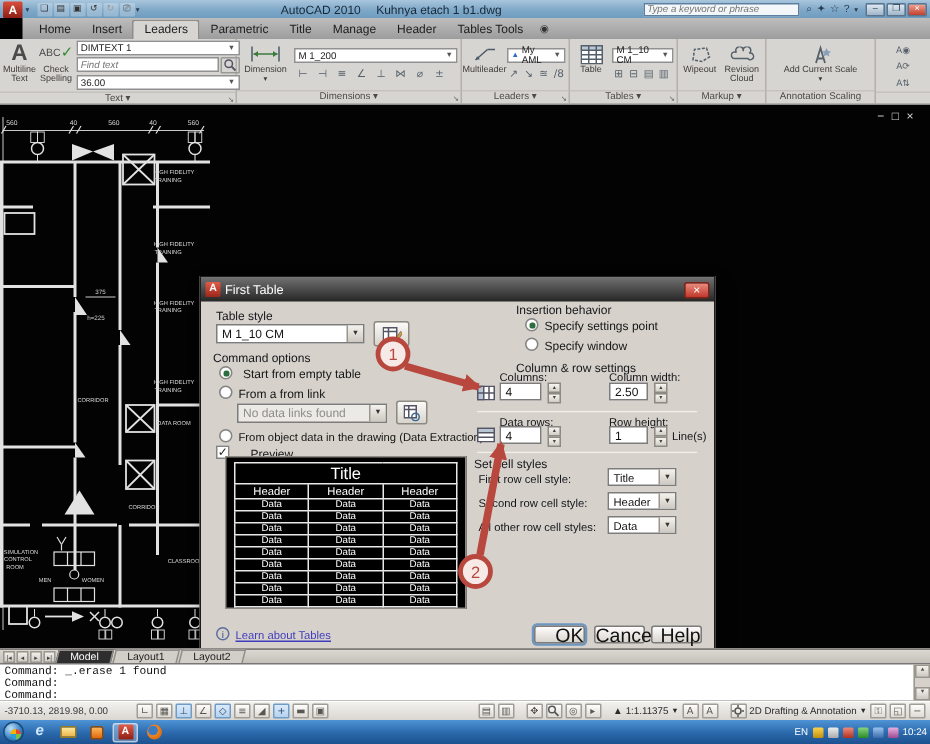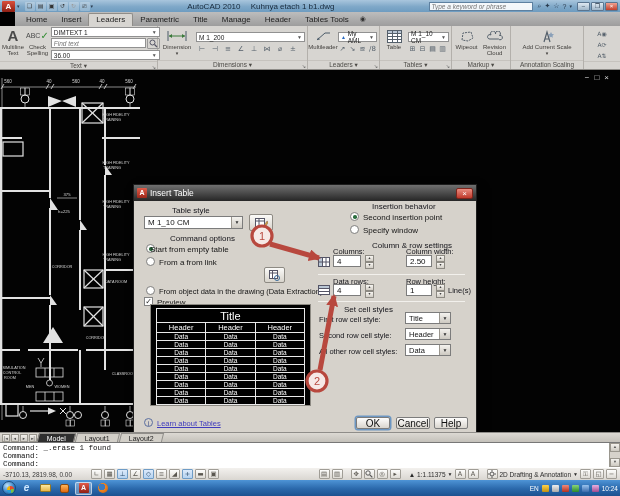--- a/index.html
+++ b/index.html
@@ -61,21 +61,21 @@
 
   
   .dialog{position:absolute;left:133px;top:114px;width:344px;height:251px;background:#d6d2cb;
     border:1px solid #1d1d1d;box-shadow:3px 4px 8px rgba(0,0,0,.65);z-index:20;font-size:8px;color:#141414;}
   .dlg-title{height:16px;background:linear-gradient(#707070,#262626);color:#fff;display:flex;
     align-items:center;padding:0 3px;gap:3px;font-size:8.5px;}
   .dlg-ico{width:10px;height:10px;background:linear-gradient(#e25b48,#9c271b);border-radius:1px;
     color:#fff;font-size:7px;line-height:10px;text-align:center;font-weight:bold;}
   .dlg-close{margin-left:auto;width:17px;height:11px;background:linear-gradient(#e98c7f,#c0392b);
     border:1px solid #7e241b;border-radius:2px;color:#fff;font-size:8px;line-height:9px;text-align:center;}
-  .glabel{font-size:8px;color:#14141a;margin-left:28px;}
+  .glabel{font-size:8px;color:#14141a;}
   .dcombo{position:absolute;height:13px;background:#fff;border:1px solid #7c7c7c;display:flex;align-items:center;}
   .dcombo .val{font-size:8px;padding-left:3px;}
   .dcombo .cbtn{margin-left:auto;width:11px;height:100%;background:linear-gradient(#f4f2ee,#cdc9c1);
     border-left:1px solid #9a968e;font-size:5px;text-align:center;line-height:11px;color:#333;}
   .dcombo.disabled{background:#eceae6;}
   .dcombo.disabled .val{color:#8f8d88;}
   .radio{position:absolute;width:9px;height:9px;border-radius:50%;border:1px solid #848484;
     background:radial-gradient(#fff 55%,#e2e0dc);}
   .radio.sel::after{content:"";position:absolute;left:2px;top:2px;width:3.5px;height:3.5px;
     border-radius:50%;background:#2c6e3f;}
@@ -90,21 +90,21 @@
     font-size:3.5px;line-height:5px;text-align:center;color:#444;}
   .hr{position:absolute;height:1px;background:#b5b2ac;border-bottom:1px solid #f2f0ec;}
   .pvbox{position:absolute;left:16px;top:119px;width:161px;height:102px;background:#000;
     border:1px solid #8d8a83;padding:3px 5px;}
   .pvtable{width:100%;height:100%;border-collapse:collapse;color:#fff;table-layout:fixed;}
   .pvtable td{border:1px solid #e9e9e9;text-align:center;padding:0;overflow:hidden;}
   .pv-title{font-size:11px;height:14px;}
   .pv-head{font-size:7.5px;height:9px;}
   .pv-data{font-size:6.5px;height:7px;}
   .dbtn{position:absolute;width:34px;height:12px;background:linear-gradient(#fefdfc,#d9d5ce);
-    border:1px solid #7c7c7c;border-radius:2px;font-size:10px;text-align:center;line-height:11px;color:#111;}
+    border:1px solid #7c7c7c;border-radius:2px;font-size:13px;text-align:right;line-height:11px;color:#111;}
   .dbtn.def{box-shadow:0 0 0 1.5px #6c96c2;}
   .link{position:absolute;font-size:7.5px;color:#3f3bbd;text-decoration:underline;}
   .infoc{position:absolute;width:9px;height:9px;border:1px solid #5a6ea0;border-radius:50%;
     font-size:6.5px;line-height:9px;text-align:center;color:#3a4a80;}
   .gicon{position:absolute;}
   .callouts{position:absolute;left:133px;top:114px;z-index:30;pointer-events:none;}
 
   
   .laytabs{height:10px;background:linear-gradient(#dcd9d3,#c4c1ba);display:flex;align-items:center;
     border-top:1px solid #8f8d89;padding-left:2px;gap:1px;}
@@ -531,55 +531,59 @@
       </g>
     </svg>
 
     <div class="dwgctl">
       <span>−</span><span>□</span><span>×</span>
     </div>
 
     <div class="dialog">
       <div class="dlg-title">
         <div class="dlg-ico">A</div>
-        <span>Insert Table</span>
+        <span>First Table</span>
         <div class="dlg-close">×</div>
       </div>
 
       <div class="glabel abs" style="left:10px;top:21px">Table style</div>
       <div class="dcombo" style="left:10px;top:31px;width:99px">
         <span class="val">M 1_10 CM</span>
         <span class="cbtn">▼</span>
       </div>
       <div class="abs" style="left:115px;top:29px;width:24px;height:17px;background:linear-gradient(#fbfaf8,#d8d4cc);border:1px solid #8d8a83;border-radius:2px;text-align:center">
         <svg width="13" height="12" viewBox="0 0 13 12" style="margin-top:2px">
             <rect x="0.5" y="1.5" width="9" height="8" fill="#fff" stroke="#556"></rect>
             <line x1="0.5" y1="4" x2="9.5" y2="4" stroke="#556"></line>
             <line x1="4" y1="1.5" x2="4" y2="9.5" stroke="#556"></line>
             <path d="M8,10 L12,4 l1.5,1 L9.5,11 z" fill="#c8a23a" stroke="#856" stroke-width="0.5"></path>
           </svg>
       </div>
 
       <div class="glabel abs" style="left:8px;top:49px">Command options</div>
       <div class="radio sel" style="left:12px;top:59px"></div>
-      <div class="rlabel" style="left:16px;top:60px">Start from empty table</div>
+      <div class="rlabel" style="left:28px;top:60px">Start from empty table</div>
       <div class="radio" style="left:12px;top:72px"></div>
       <div class="rlabel" style="left:25px;top:73px">From a from link</div>
+      <div class="dcombo disabled" style="left:24px;top:84px;width:100px">
+        <span class="val">No data links found</span>
+        <span class="cbtn">▼</span>
+      </div>
       <div class="abs" style="left:130px;top:82px;width:21px;height:16px;background:linear-gradient(#fbfaf8,#d8d4cc);border:1px solid #8d8a83;border-radius:2px;text-align:center">
         <svg width="11" height="11" viewBox="0 0 11 11" style="margin-top:2px">
             <rect x="0.5" y="0.5" width="8" height="8" fill="#fff" stroke="#556"></rect>
             <line x1="0.5" y1="3" x2="8.5" y2="3" stroke="#556"></line>
             <line x1="3.5" y1="0.5" x2="3.5" y2="8.5" stroke="#556"></line>
             <circle cx="8" cy="8" r="2.5" fill="none" stroke="#3a6a9a"></circle>
           </svg>
       </div>
       <div class="radio" style="left:12px;top:101px"></div>
       <div class="rlabel" style="left:25px;top:102px;font-size:7.5px">From object data in the drawing (Data Extraction)</div>
       <div class="chk" style="left:10px;top:112px">✓</div>
-      <div class="rlabel" style="left:23px;top:113px">Preview</div>
+      <div class="rlabel" style="left:33px;top:113px">Preview</div>
 
       <div class="pvbox">
         <table class="pvtable">
           <tbody>
               <tr class="pv-title">
                 <td colspan="3">Title</td>
               </tr>
           <tr class="pv-head">
             <td>Header</td>
             <td>Header</td>
@@ -629,21 +633,21 @@
                 <td>Data</td>
                 <td>Data</td>
                 <td>Data</td>
               </tr>
         </tbody>
           </table>
       </div>
 
       <div class="glabel abs" style="left:210px;top:17px">Insertion behavior</div>
       <div class="radio sel" style="left:216px;top:27px"></div>
-      <div class="rlabel" style="left:229px;top:28px">Second insertion point</div>
+      <div class="rlabel" style="left:229px;top:28px">Specify settings point</div>
       <div class="radio" style="left:216px;top:40px"></div>
       <div class="rlabel" style="left:229px;top:41px">Specify window</div>
 
       <div class="glabel abs" style="left:210px;top:56px">Column &amp; row settings</div>
       <div class="smalllbl" style="left:199px;top:62px">Columns:</div>
       <div class="smalllbl" style="left:272px;top:62px">Column width:</div>
       <div class="gicon" style="left:184px;top:72px">
         <svg width="12" height="10" viewBox="0 0 12 10">
             <rect x="0.5" y="0.5" width="11" height="9" fill="#fff" stroke="#556"></rect>
             <rect x="0.5" y="0.5" width="4" height="9" fill="#b9c6d4" stroke="#556"></rect>

